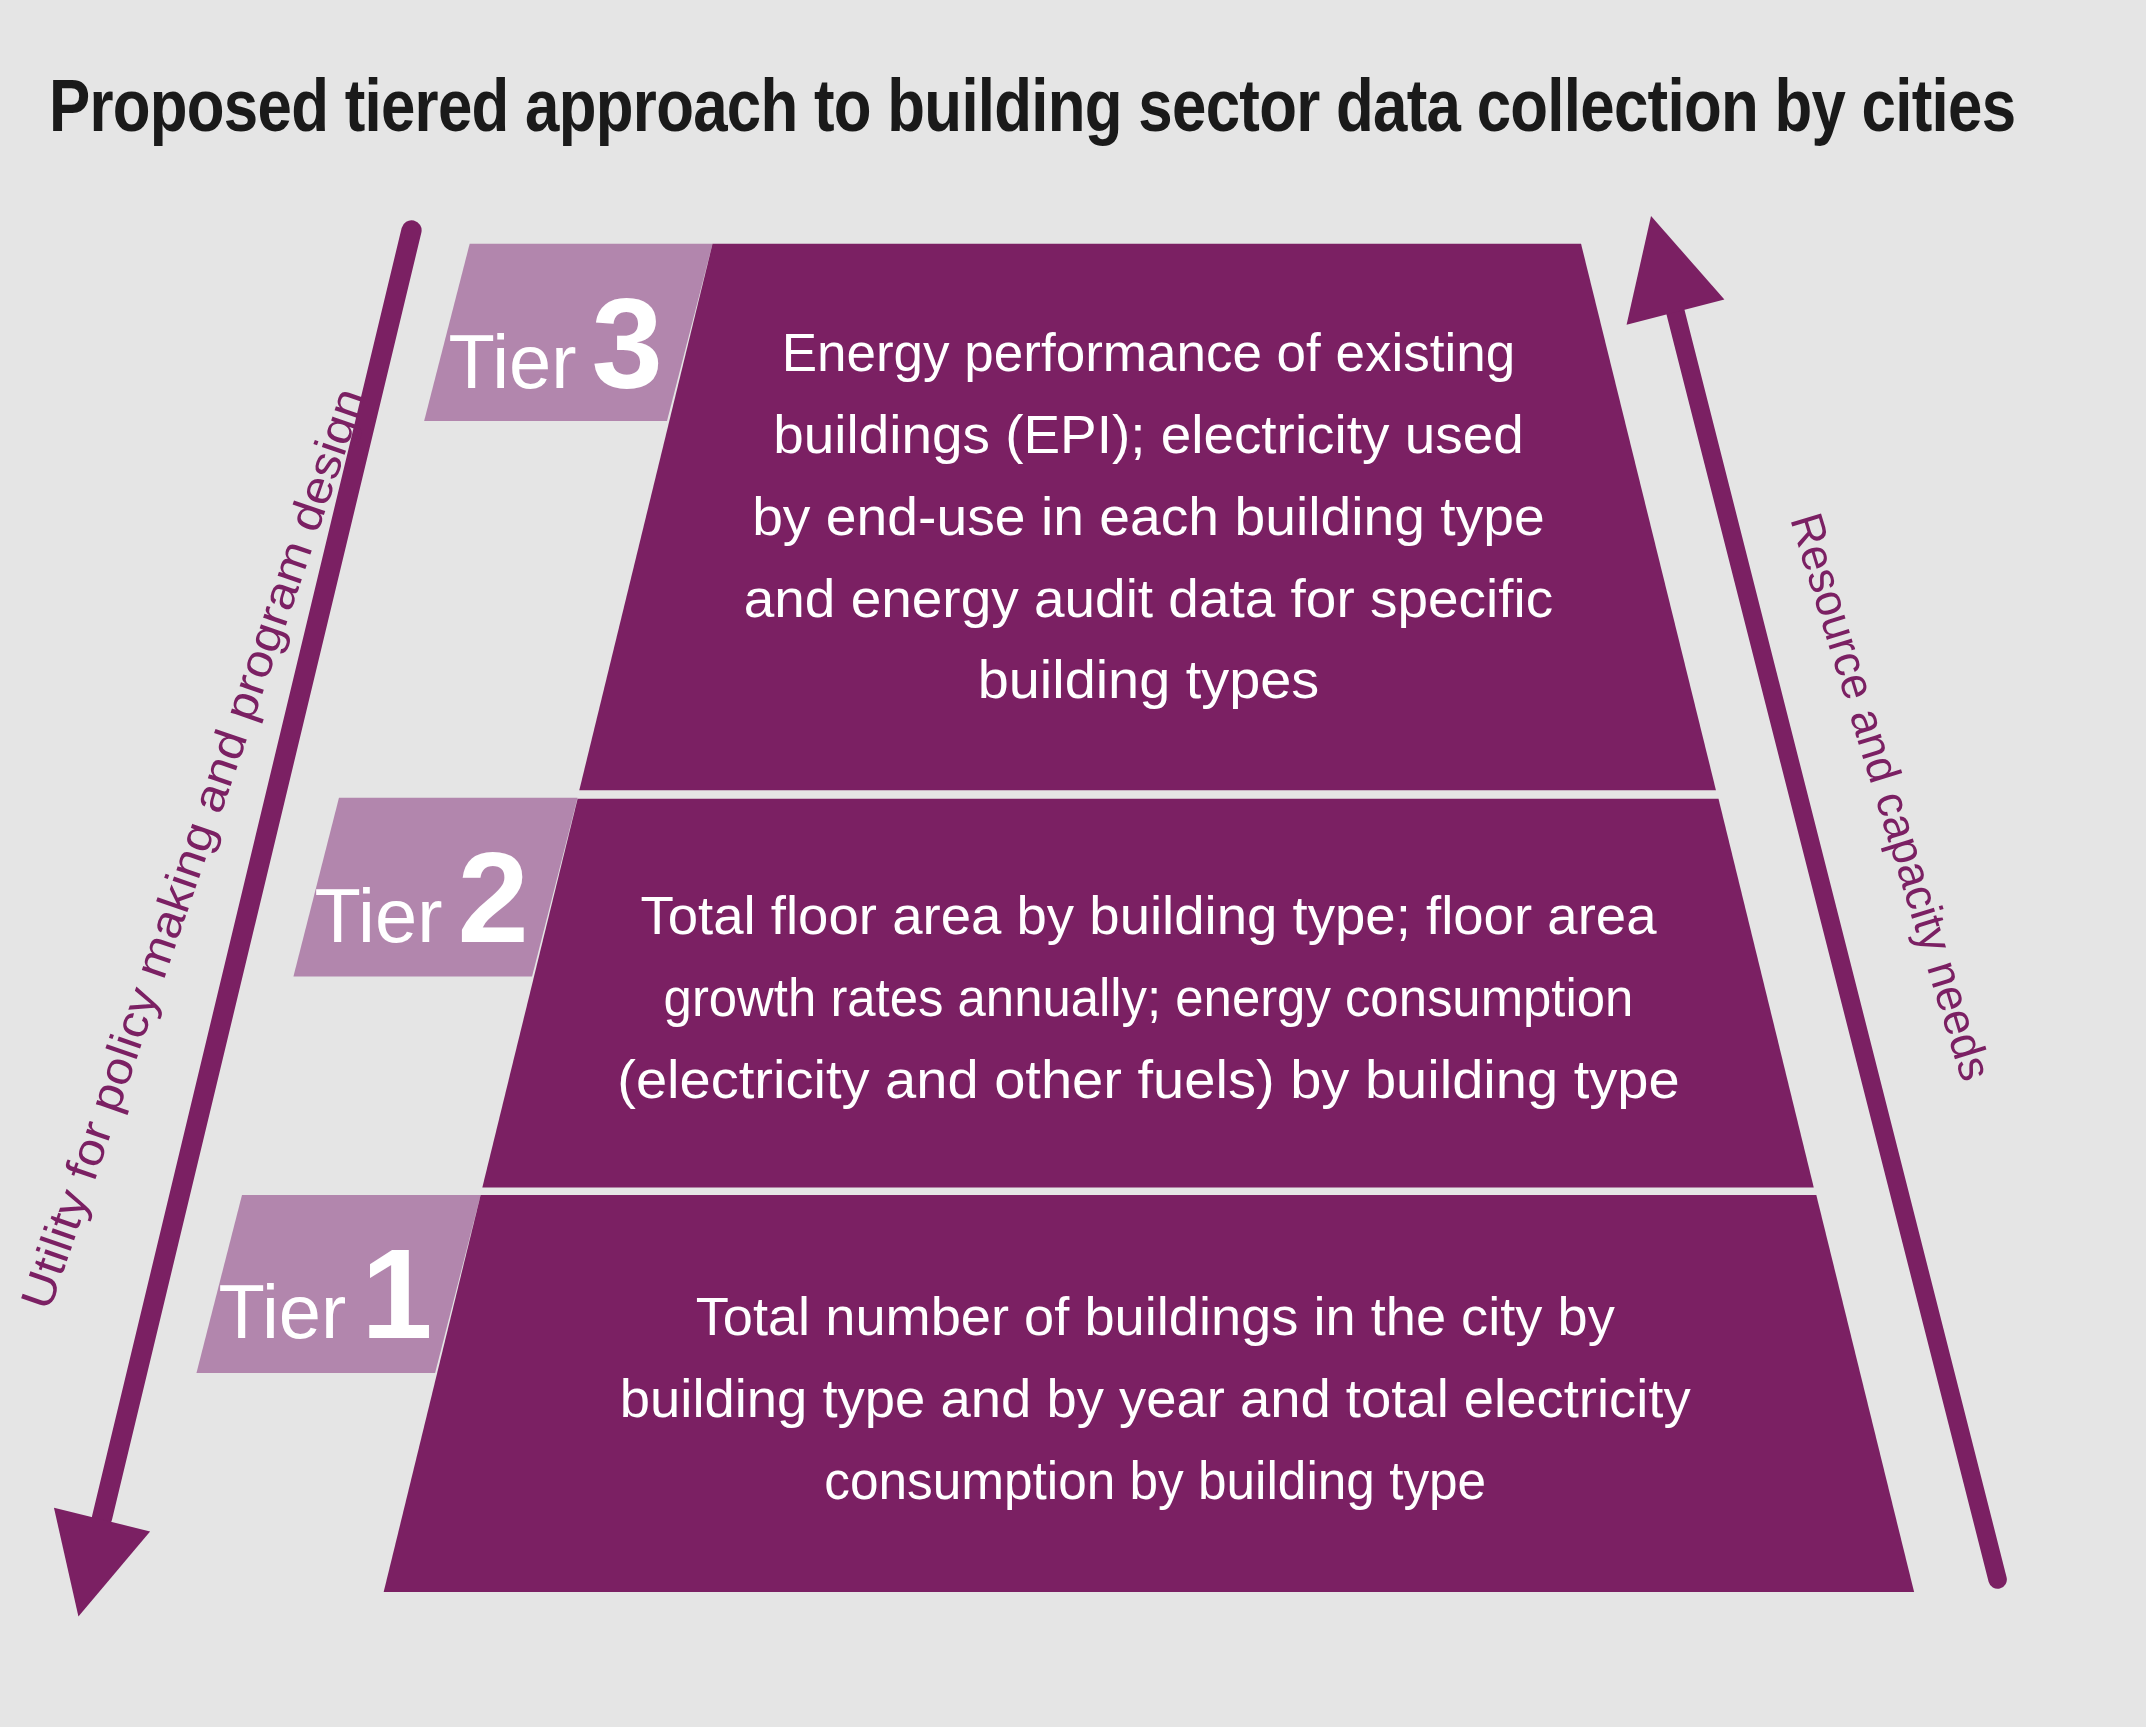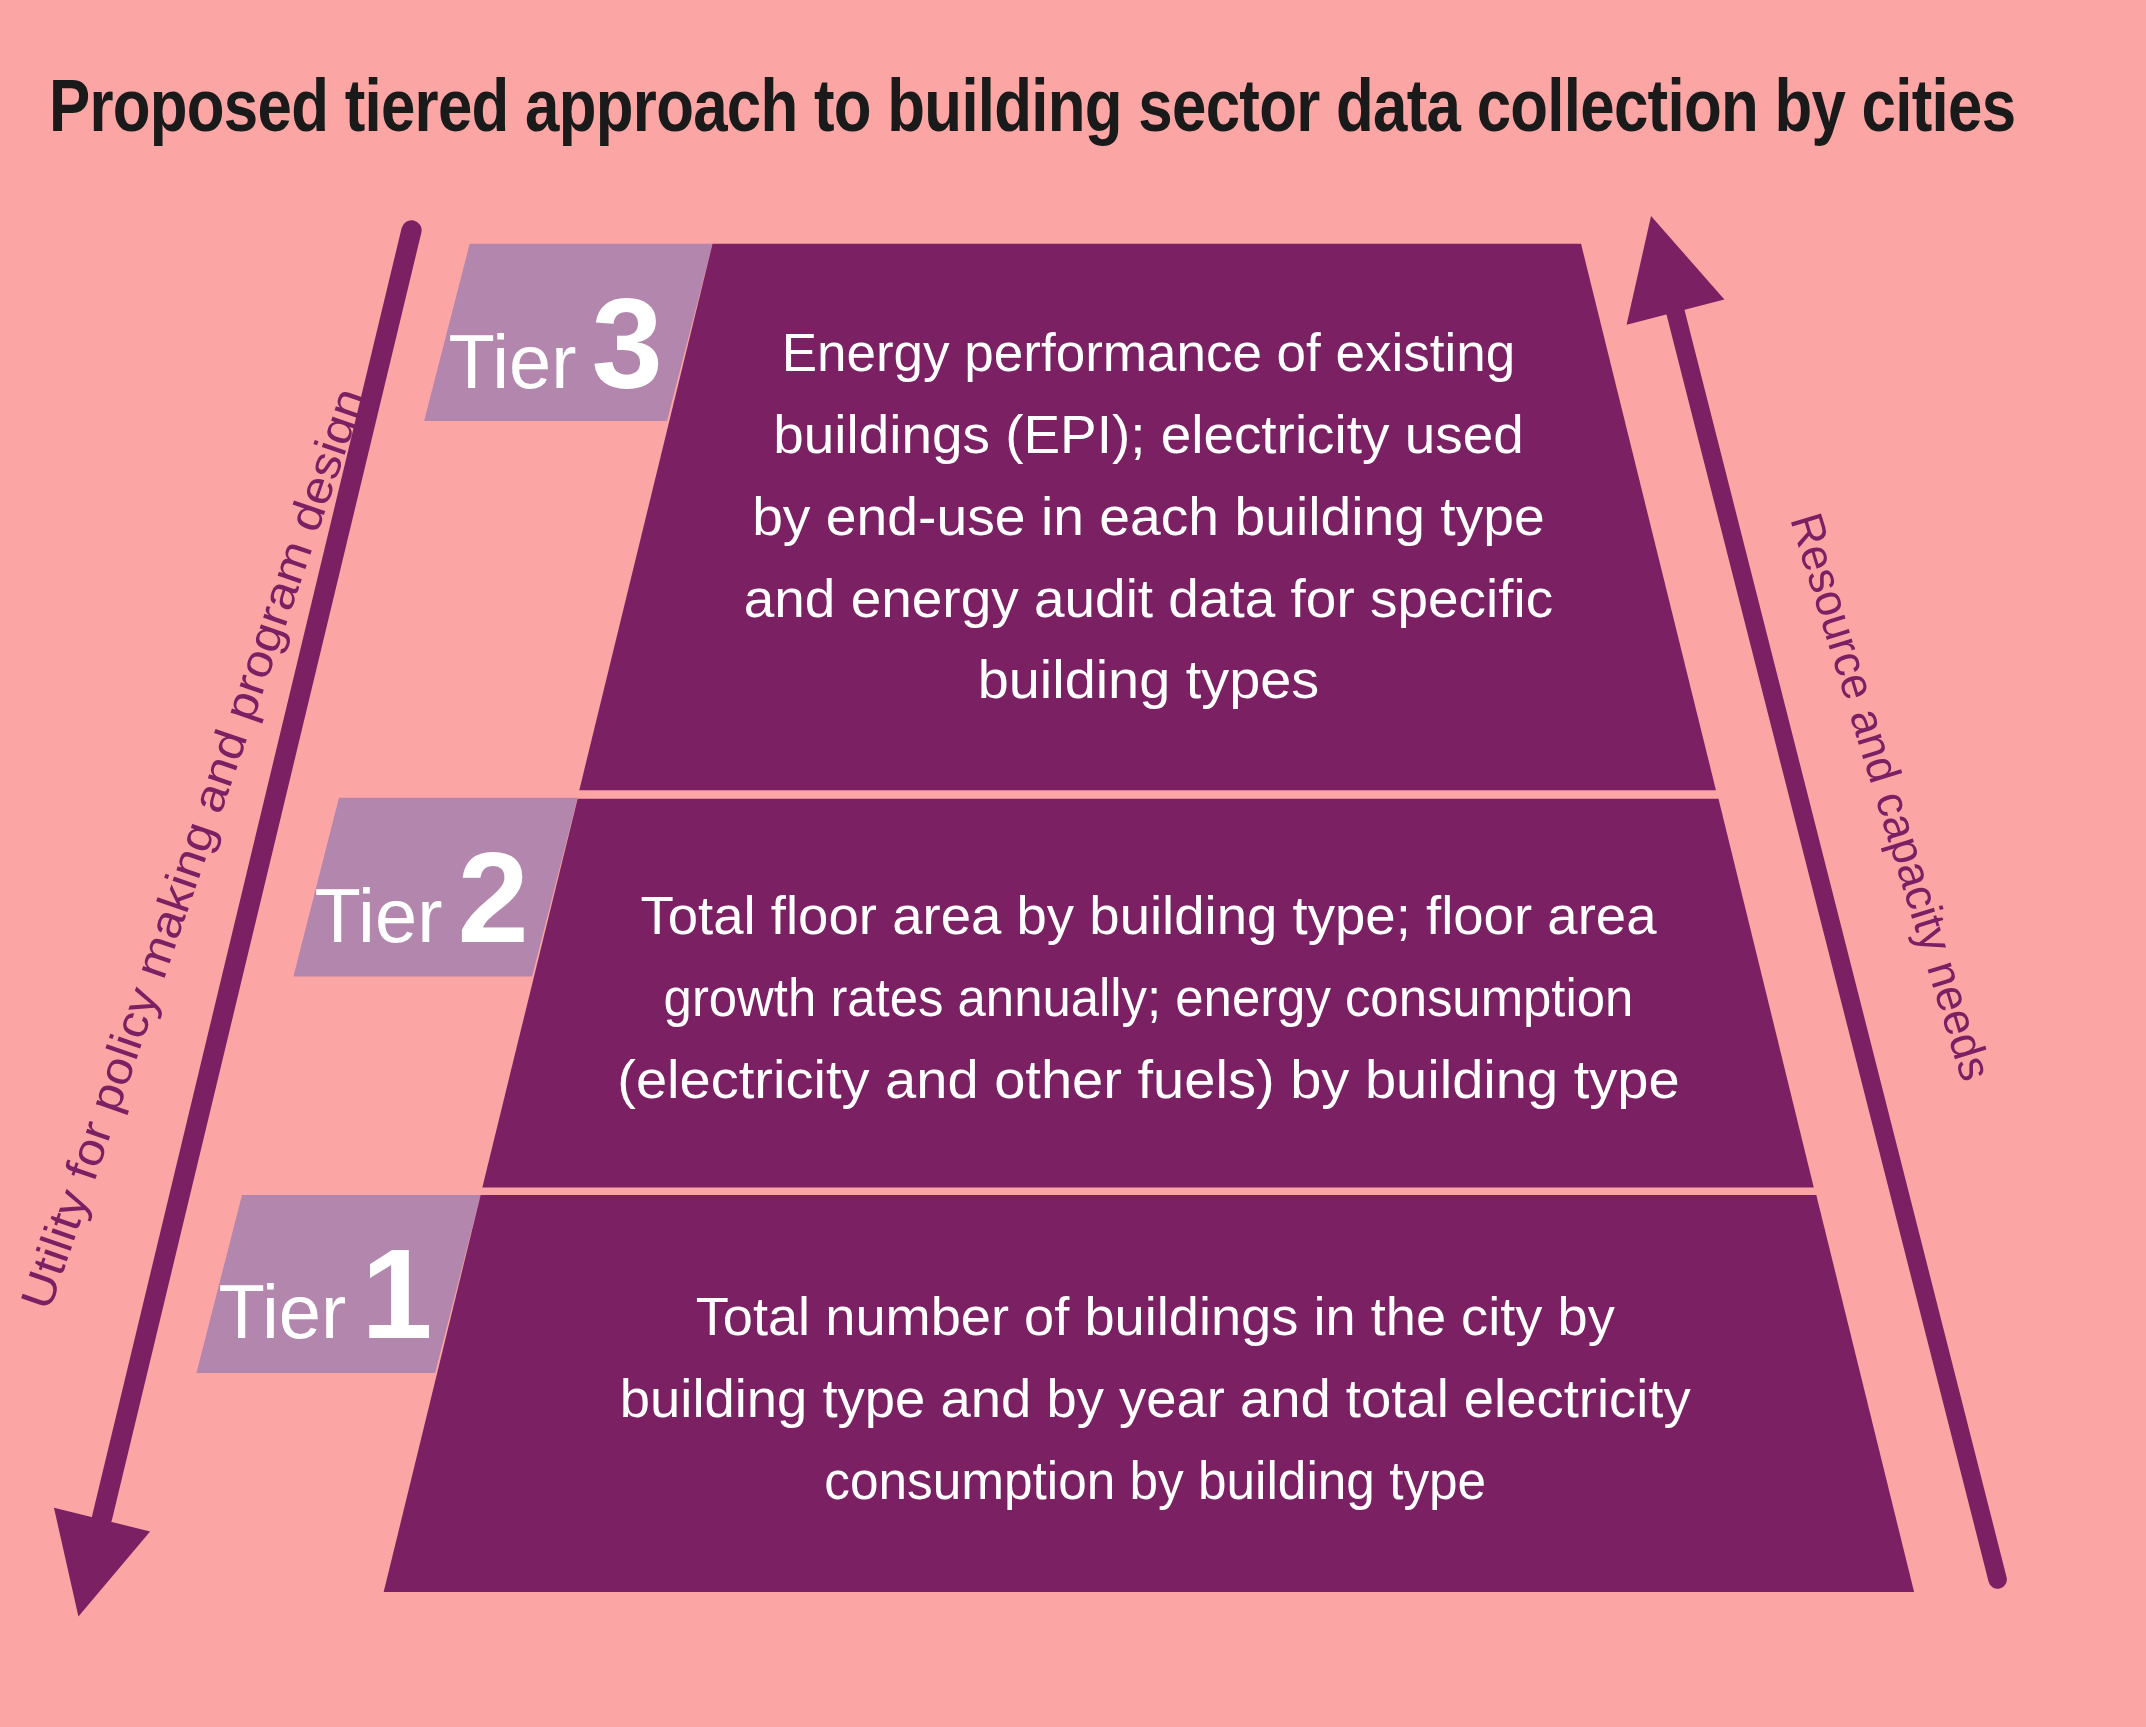--- a/index.html
+++ b/index.html
@@ -5,21 +5,21 @@
   html, body {
     margin: 0;
     padding: 0;
     background: #ffffff;
     font-family: "Liberation Sans", sans-serif;
   }
   .stage {
     width: 2146px;
     height: 1728px;
     position: relative;
-    background: #fca5a5;
+    background: #e5e5e5;
     overflow: hidden;
   }
   svg { display: block; }
   .diagram-title {
     fill: #1a1a1a;
     font-weight: bold;
     font-size: 88px;
     letter-spacing: -1px;
   }
   .tier-body {

